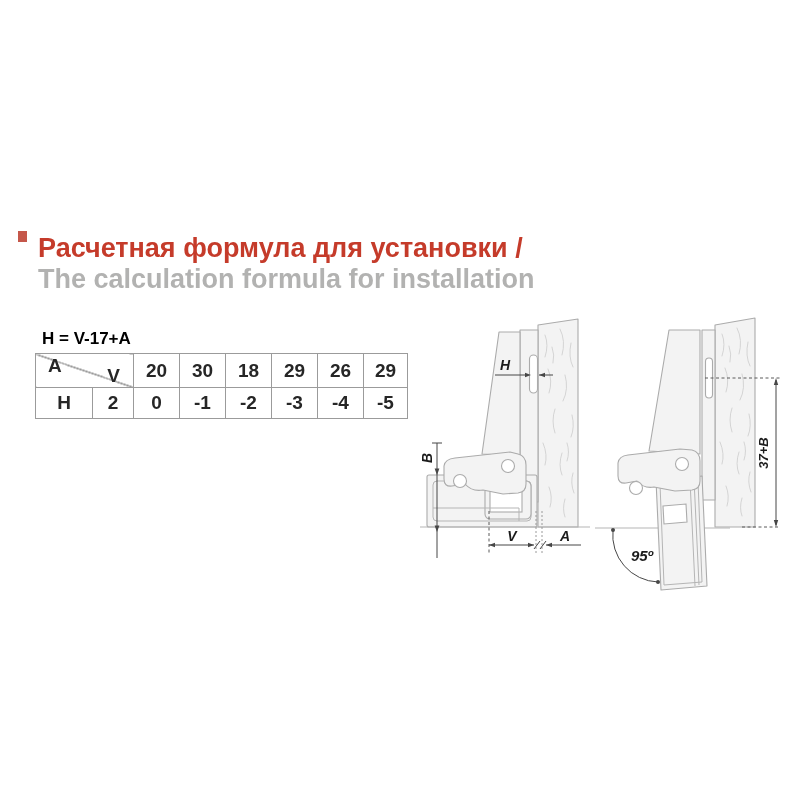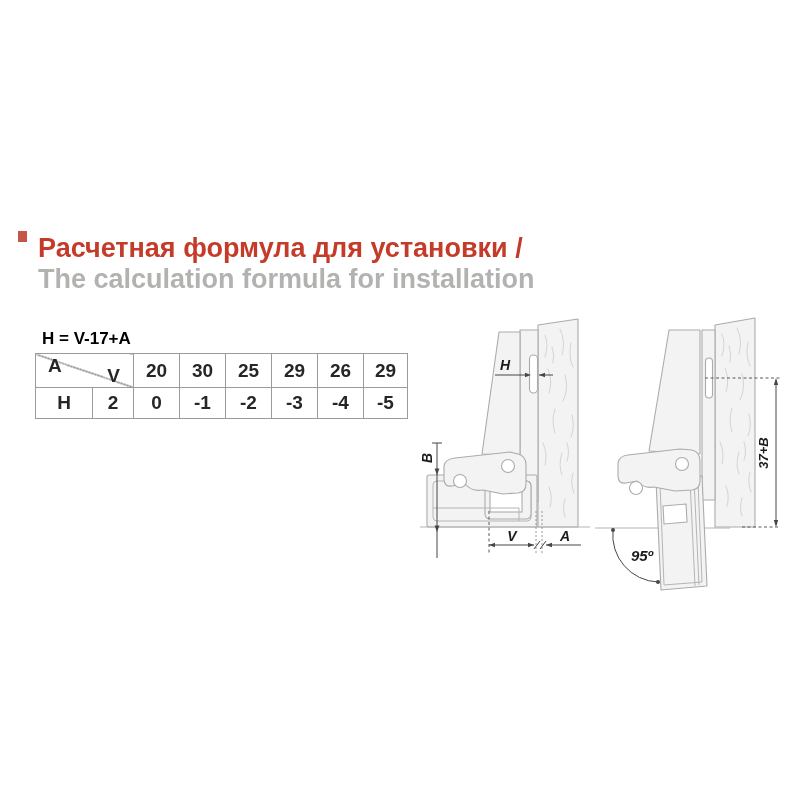--- a/index.html
+++ b/index.html
@@ -55,21 +55,21 @@
         <col style="width:44px">
     </colgroup>
     <tbody>
         <tr class="r1">
       <td class="diag" colspan="2">
         <span class="ca">A</span>
         <span class="cv">V</span>
       </td>
       <td>20</td>
       <td>30</td>
-      <td>25</td>
+      <td>18</td>
       <td>29</td>
       <td>26</td>
       <td>29</td>
     </tr>
     <tr class="r2">
       <td>H</td>
       <td>2</td>
       <td>0</td>
       <td>-1</td>
       <td>-2</td>

